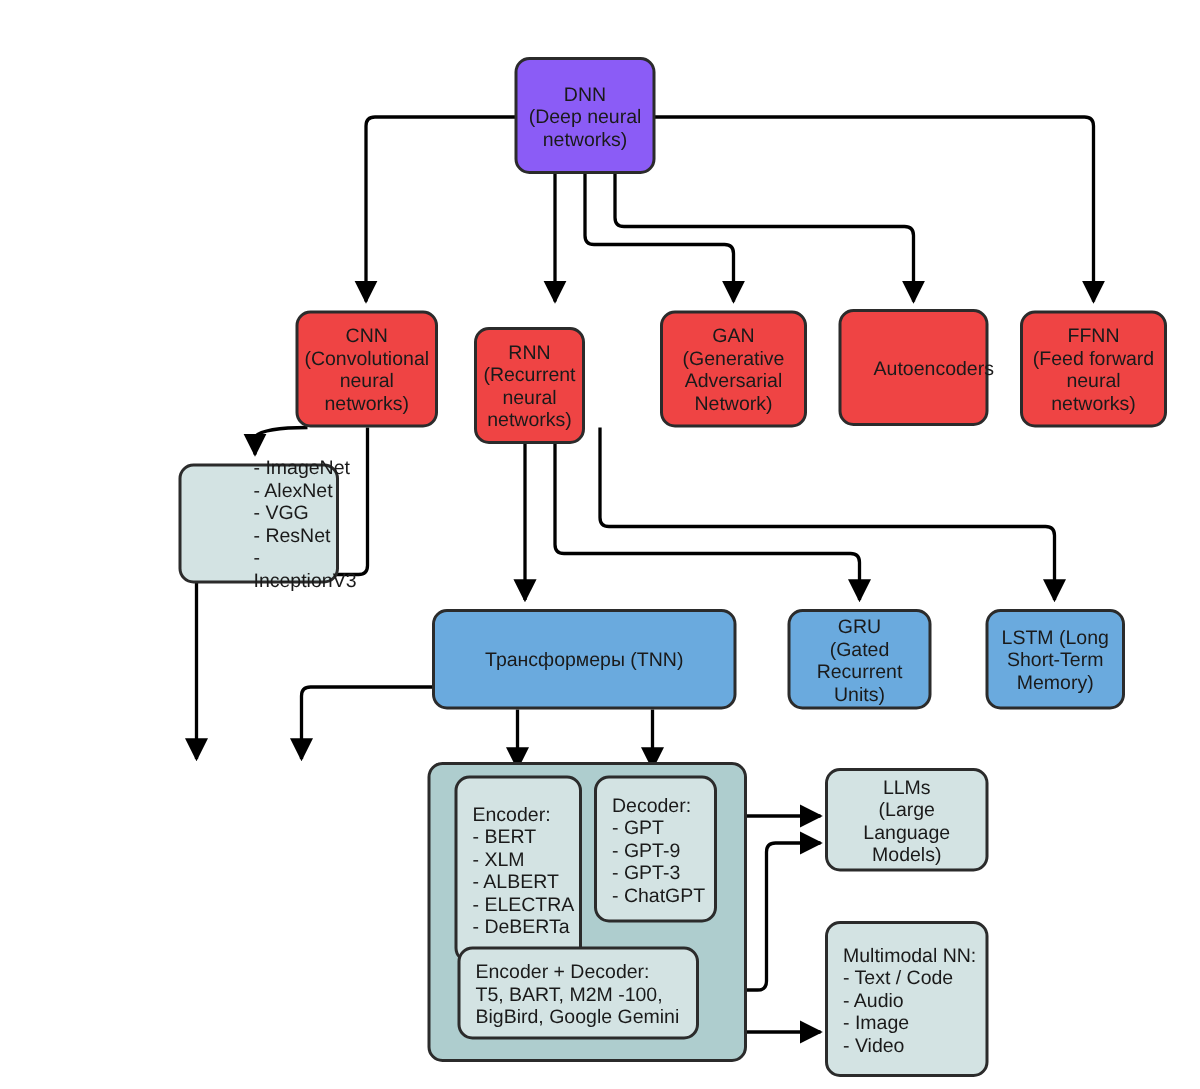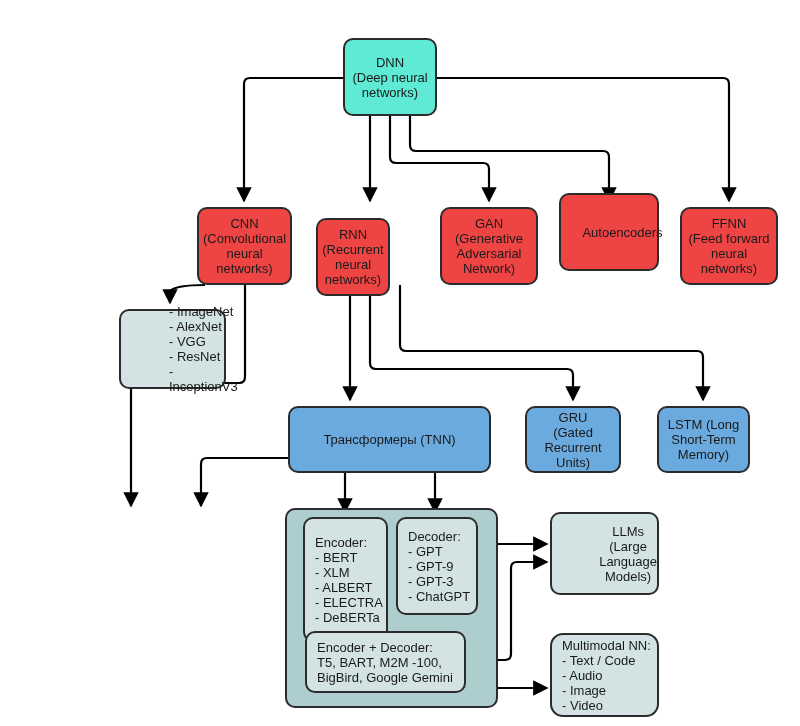--- a/index.html
+++ b/index.html
@@ -39,21 +39,21 @@
     line-height: 15px;
     text-align: center;
     white-space: pre-line;
     z-index: 2;
   }
   .node.listnode {
     align-items: flex-start;
     text-align: left;
     padding-left: 10px;
   }
-  .fill-lightblue { background: #5eead4; }
+  .fill-lightblue { background: #8b5cf6; }
   .fill-midblue   { background: #ef4444; }
   .fill-blue      { background: #6aaade; }
   .fill-teal      { background: #d3e3e3; }
   .container-teal {
     background: #aecdce;
     border: 2px solid #2b2b2b;
     border-radius: 10px;
     position: absolute;
     box-sizing: border-box;
     z-index: 1;
@@ -123,21 +123,21 @@
 (Recurrent neural
 networks)</span>
   </div>
 
   <div class="node fill-midblue" style="left:440px; top:207px; width:98px; height:78px;">
     <span>GAN (Generative
 Adversarial
 Network)</span>
   </div>
 
-  <div class="node fill-midblue" style="left:559px; top:193px; width:100px; height:78px;padding-left:27px;">
+  <div class="node fill-midblue" style="left:559px; top:206px; width:100px; height:78px;padding-left:27px;">
     <span>Autoencoders</span>
   </div>
 
   <div class="node fill-midblue" style="left:680px; top:207px; width:98px; height:78px;">
     <span>FFNN
 (Feed forward
 neural networks)</span>
   </div>
 
   <div class="node listnode fill-teal" style="left:119px; top:309px; width:107px; height:80px;padding-left:48px;">
@@ -183,28 +183,28 @@
 - GPT-3
 - ChatGPT</span>
   </div>
 
   <div class="node listnode fill-teal" style="left:305px; top:631px; width:161px; height:62px;">
     <span>Encoder + Decoder:
 T5, BART, M2M -100,
 BigBird, Google Gemini</span>
   </div>
 
-  <div class="node fill-teal" style="left:550px; top:512px; width:109px; height:83px;align-items:flex-end;">
+  <div class="node fill-teal" style="left:550px; top:512px; width:109px; height:69px;">
     <span>LLMs
 (Large
 Language
 Models)</span>
   </div>
 
-  <div class="node listnode fill-teal" style="left:550px; top:633px; width:109px; height:84px;border-radius:13px;">
+  <div class="node listnode fill-teal" style="left:550px; top:614px; width:109px; height:104px;">
     <span>Multimodal NN:
 - Text / Code
 - Audio
 - Image
 - Video</span>
   </div>
 
 </div>
 
 </body></html>

